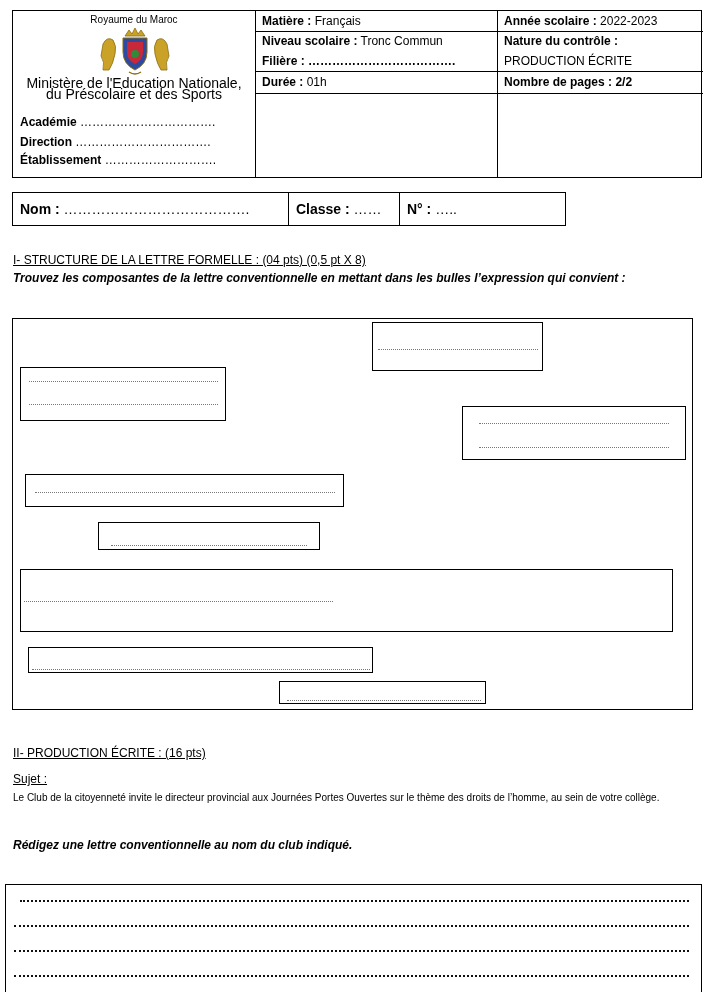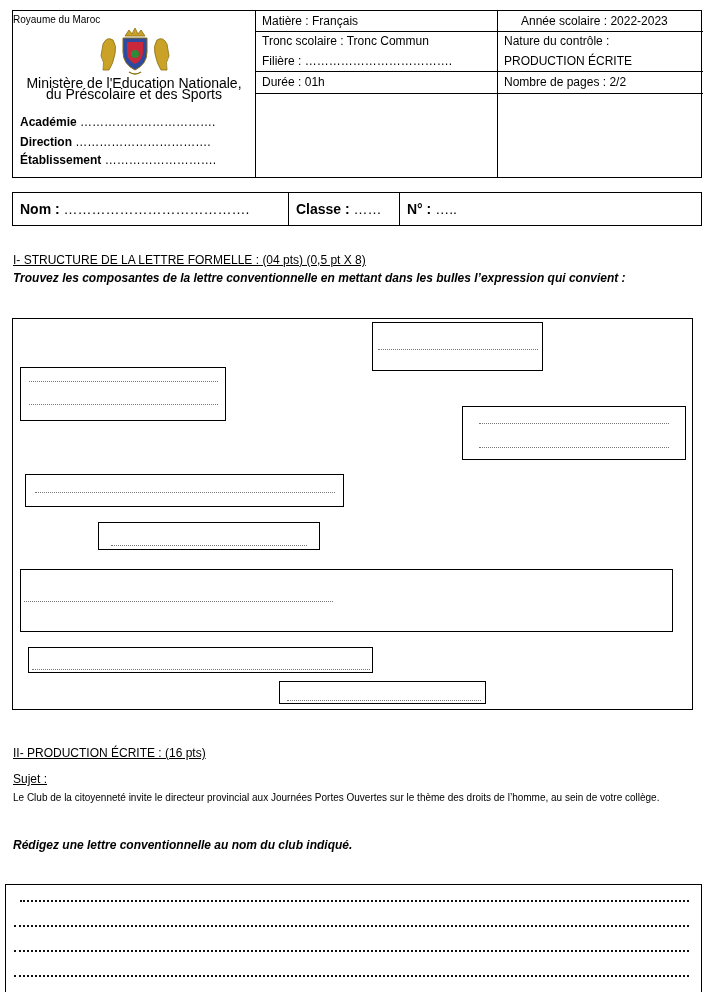--- a/index.html
+++ b/index.html
@@ -5,35 +5,35 @@
   html, body { margin: 0; padding: 0; background: #ffffff; }
   body { width: 710px; height: 992px; position: relative; overflow: hidden;
          font-family: "Liberation Sans", sans-serif; color: #000; }
   .abs { position: absolute; box-sizing: border-box; }
 
   
   #hdr { left: 12px; top: 10px; width: 690px; height: 168px; border: 1px solid #000; }
   .vline { position: absolute; top: 0; bottom: 0; width: 0; border-left: 1px solid #000; }
   .hline { position: absolute; height: 0; border-top: 1px solid #000; }
   .cell-txt { position: absolute; font-size: 12px; line-height: 14px; white-space: nowrap; }
-  .cell-txt b { font-weight: normal; }
-  .logo-top { position: absolute; left: 0; width: 242px; font-size: 10px; top: 3px; }
+  .cell-txt b { font-weight: bold; }
+  .logo-top { position: absolute; left: 0; width: 242px; text-align: center; font-size: 10px; top: 3px; }
   .ministry { position: absolute; left: 0; width: 242px; text-align: center; font-size: 14px; line-height: 11px; top: 67px; }
   .left-label { position: absolute; left: 7px; font-size: 12px; font-weight: bold; white-space: nowrap; }
   .eval-title { position: absolute; left: 243px; width: 242px; top: 86px; text-align: center;
                 font-size: 22px; font-weight: bold; line-height: 40px; }
   .score-box { position: absolute; left: 494px; top: 86px; width: 189px; height: 74px;
                border-radius: 10px; border: 1px solid #6a8fc8;
                background: linear-gradient(#c6d9f7, #a8c6f3);
                box-shadow: 1px 2px 3px rgba(0,0,0,0.35);
                display: flex; align-items: center; justify-content: center;
                font-size: 36px; font-weight: bold; }
 
   
-  #namerow { left: 12px; top: 192px; width: 690px; height: 34px; border: 1px solid #000; display: flex; }
+  #namerow { left: 12px; top: 192px; width: 554px; height: 34px; border: 1px solid #000; display: flex; }
   #namerow .nc { height: 100%; border-right: 1px solid #000; display: flex; align-items: center;
                  padding-left: 7px; font-size: 14px; font-weight: bold; white-space: nowrap; box-sizing: border-box; }
   #namerow .nc:last-child { border-right: none; }
   .dots { font-weight: normal; }
 
   .sec-title { font-size: 12px; font-weight: normal; text-decoration: underline; white-space: nowrap; margin-top: 8px; }
   .instr { font-size: 12px; font-weight: bold; line-height: 25px; font-style: italic; }
 
   
   #s1box { left: 12px; top: 318px; width: 681px; height: 392px; border: 1px solid #000; }
@@ -87,33 +87,33 @@
   <div class="left-label" style="top:142px">
     <span>Établissement</span>
     <span class="dots">……………………….</span>
   </div>
 
   <div class="cell-txt" style="left:249px; top:3px">
     <b>Matière :</b>
     <span>Français</span>
   </div>
   <div class="cell-txt" style="left:249px; top:23px">
-    <b>Tronc scolaire :</b>
+    <b>Niveau scolaire :</b>
     <span>Tronc Commun</span>
   </div>
   <div class="cell-txt" style="left:249px; top:43px">
     <b>Filière :</b>
     <b>……………………………….</b>
   </div>
   <div class="cell-txt" style="left:249px; top:64px">
     <b>Durée :</b>
     <span>01h</span>
   </div>
 
-  <div class="cell-txt" style="left:508px; top:3px">
+  <div class="cell-txt" style="left:491px; top:3px">
     <b>Année scolaire :</b>
     <span>2022-2023</span>
   </div>
   <div class="cell-txt" style="left:491px; top:23px">
     <b>Nature du contrôle :</b>
   </div>
   <div class="cell-txt" style="left:491px; top:43px">PRODUCTION ÉCRITE</div>
   <div class="cell-txt" style="left:491px; top:64px">
     <b>Nombre de pages :</b>
     <b>2/2</b>

